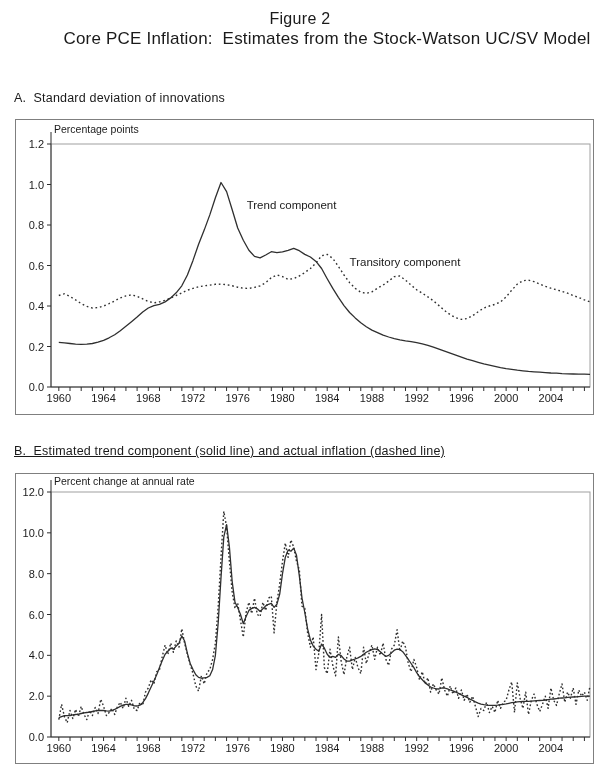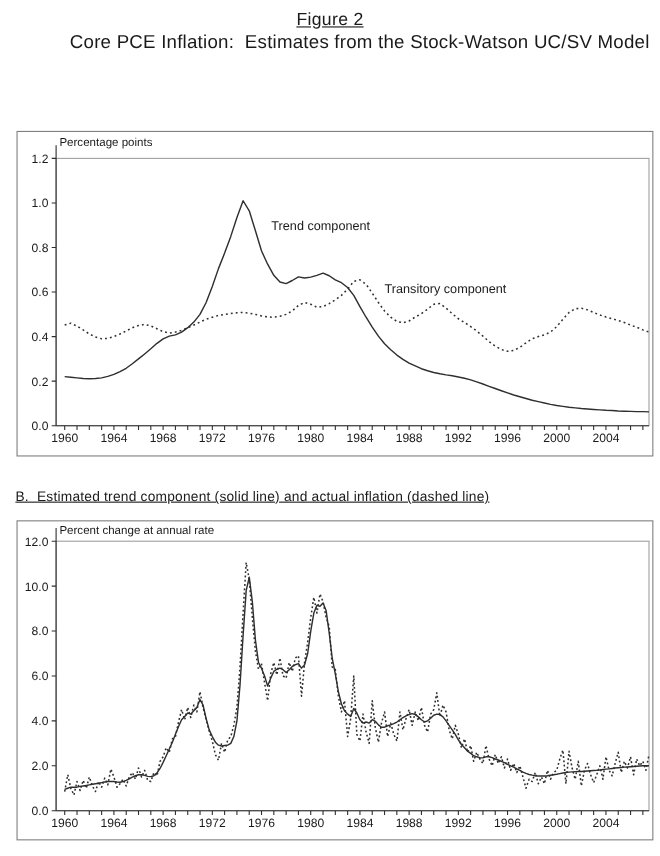--- a/index.html
+++ b/index.html
@@ -1,19 +1,19 @@
 <!DOCTYPE html>
 <html><head>
 <meta charset="utf-8">
 <style>
   html,body{margin:0;padding:0;background:#ffffff;}
   .page{position:relative;width:600px;height:778px;background:#ffffff;overflow:hidden;
         font-family:"Liberation Sans",sans-serif;color:#1a1a1a;}
   .title-line1{position:absolute;top:10px;left:0;width:100%;text-align:center;
-               font-size:16px;letter-spacing:.3px;white-space:pre;text-decoration:underline;}
+               font-size:16px;letter-spacing:.3px;white-space:pre;}
   .title-line2{position:absolute;top:29px;left:0;width:100%;text-align:center;
                font-size:17px;letter-spacing:.2px;white-space:pre;margin-left:27px;}
   .panel-heading{position:absolute;left:14px;font-size:12.5px;white-space:pre;letter-spacing:.2px;}
   #heading-a{top:91px;}
   #heading-b{top:444px;text-decoration:underline;}
   .chart-box{position:absolute;left:15px;background:#fff;border:1px solid #7f7f7f;}
   #box-a{top:119px;width:577px;height:294px;}
   #box-b{top:473px;width:577px;height:289px;}
   svg{display:block;}
   svg text{font-family:"Liberation Sans",sans-serif;fill:#1a1a1a;}
@@ -21,20 +21,21 @@
   .axis-unit{font-size:10.5px;}
   .series-label{font-size:11.5px;}
 </style>
 </head>
 <body>
 
 <div class="page">
   <div class="title-line1">Figure 2</div>
   <div class="title-line2">Core PCE Inflation:  Estimates from the Stock-Watson UC/SV Model</div>
 
+  <div id="heading-a" class="panel-heading">A.  Standard deviation of innovations</div>
   <div id="box-a" class="chart-box">
     <svg id="svg-a" width="577" height="294" viewBox="0 0 577 294">
         <rect x="35" y="24" width="539" height="243" fill="none" stroke="#a0a0a0" stroke-width="1"></rect>
         <line x1="35" y1="12" x2="35" y2="267" stroke="#2f2f2f" stroke-width="1"></line>
         <line x1="35" y1="267" x2="574" y2="267" stroke="#2f2f2f" stroke-width="1"></line>
         <line x1="31" y1="267" x2="35" y2="267" stroke="#2f2f2f" stroke-width="1"></line>
         <text x="28" y="271" text-anchor="end" class="tick-label">0.0</text>
         <line x1="31" y1="226.5" x2="35" y2="226.5" stroke="#2f2f2f" stroke-width="1"></line>
         <text x="28" y="230.5" text-anchor="end" class="tick-label">0.2</text>
         <line x1="31" y1="186" x2="35" y2="186" stroke="#2f2f2f" stroke-width="1"></line>

